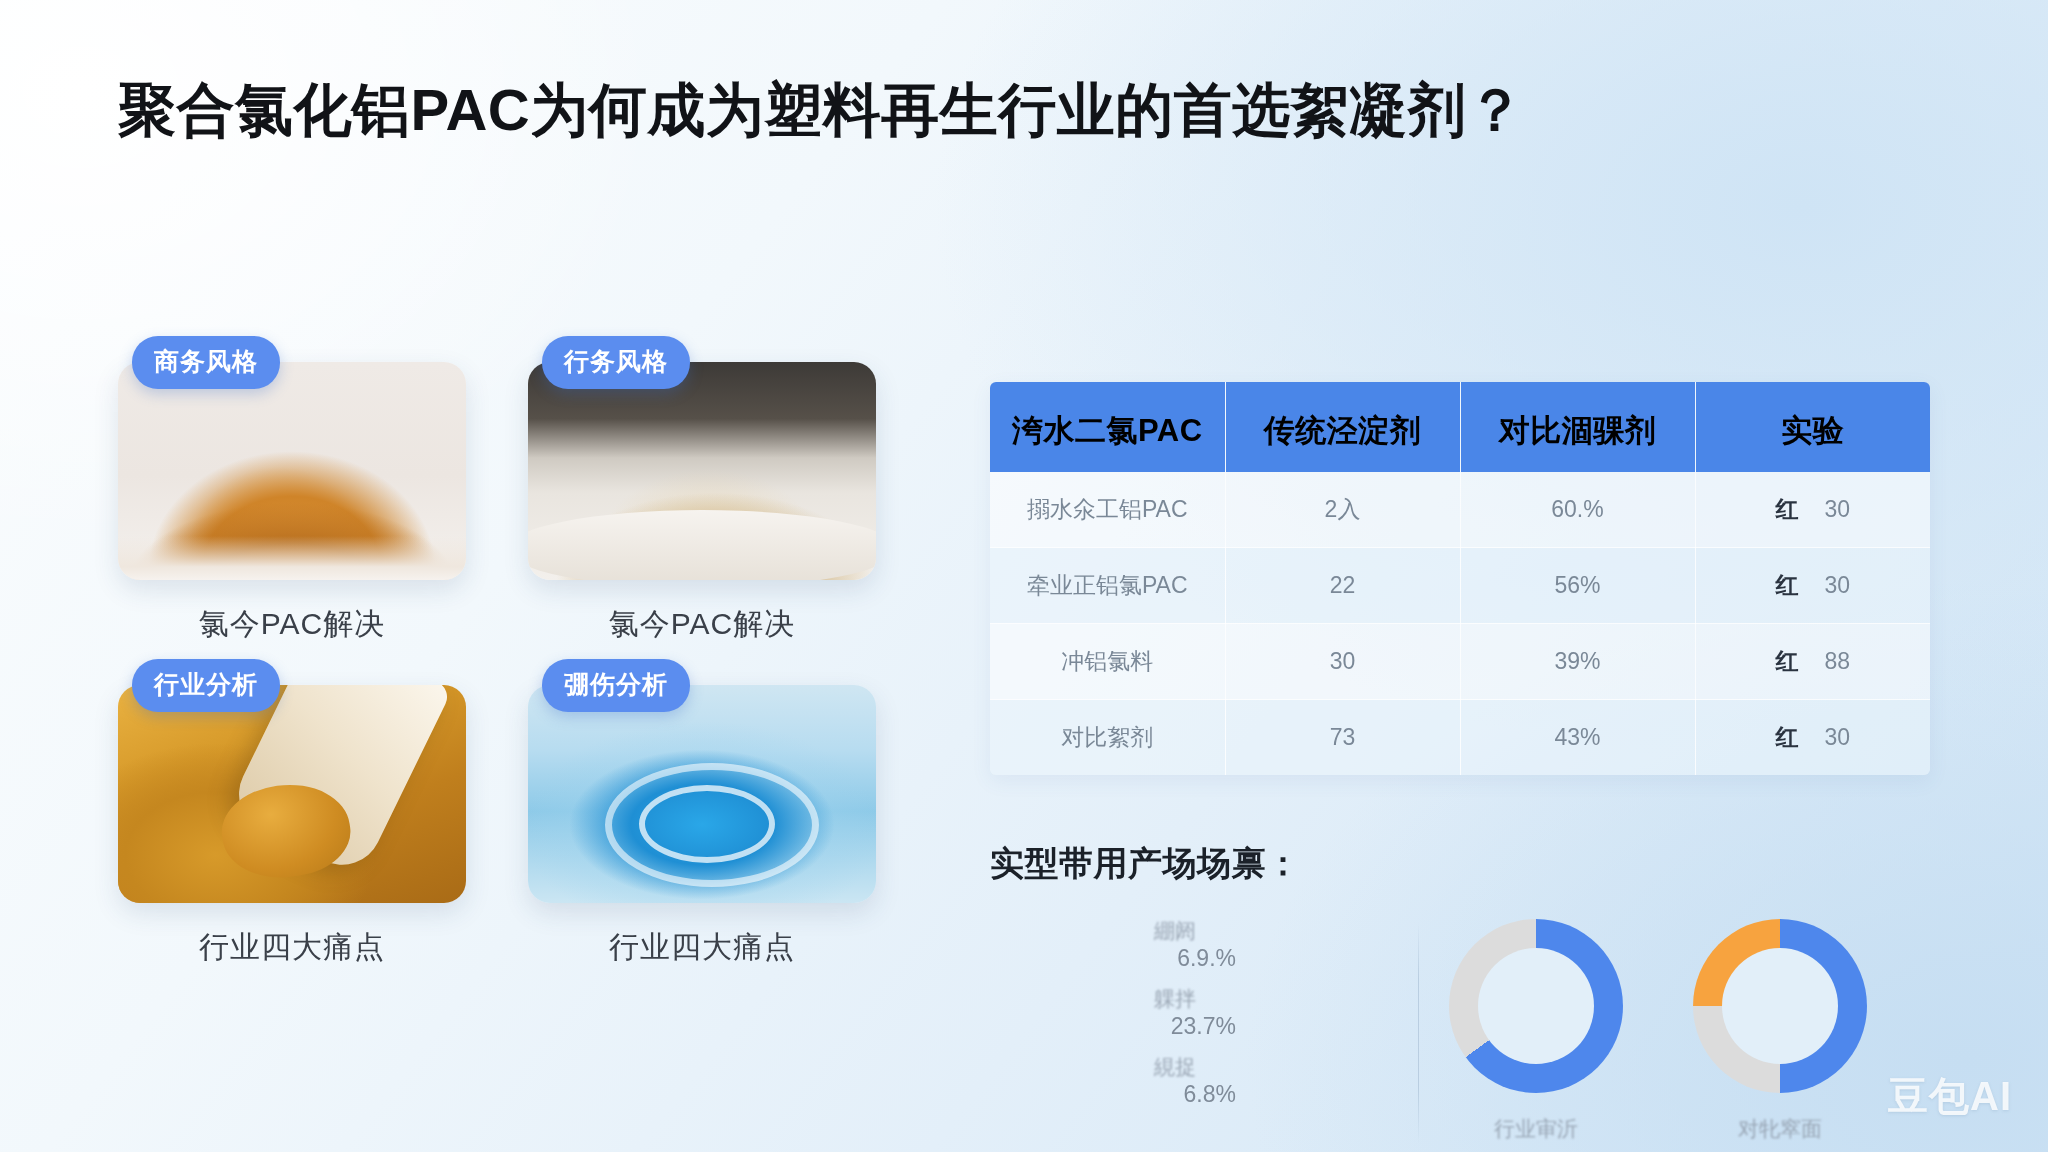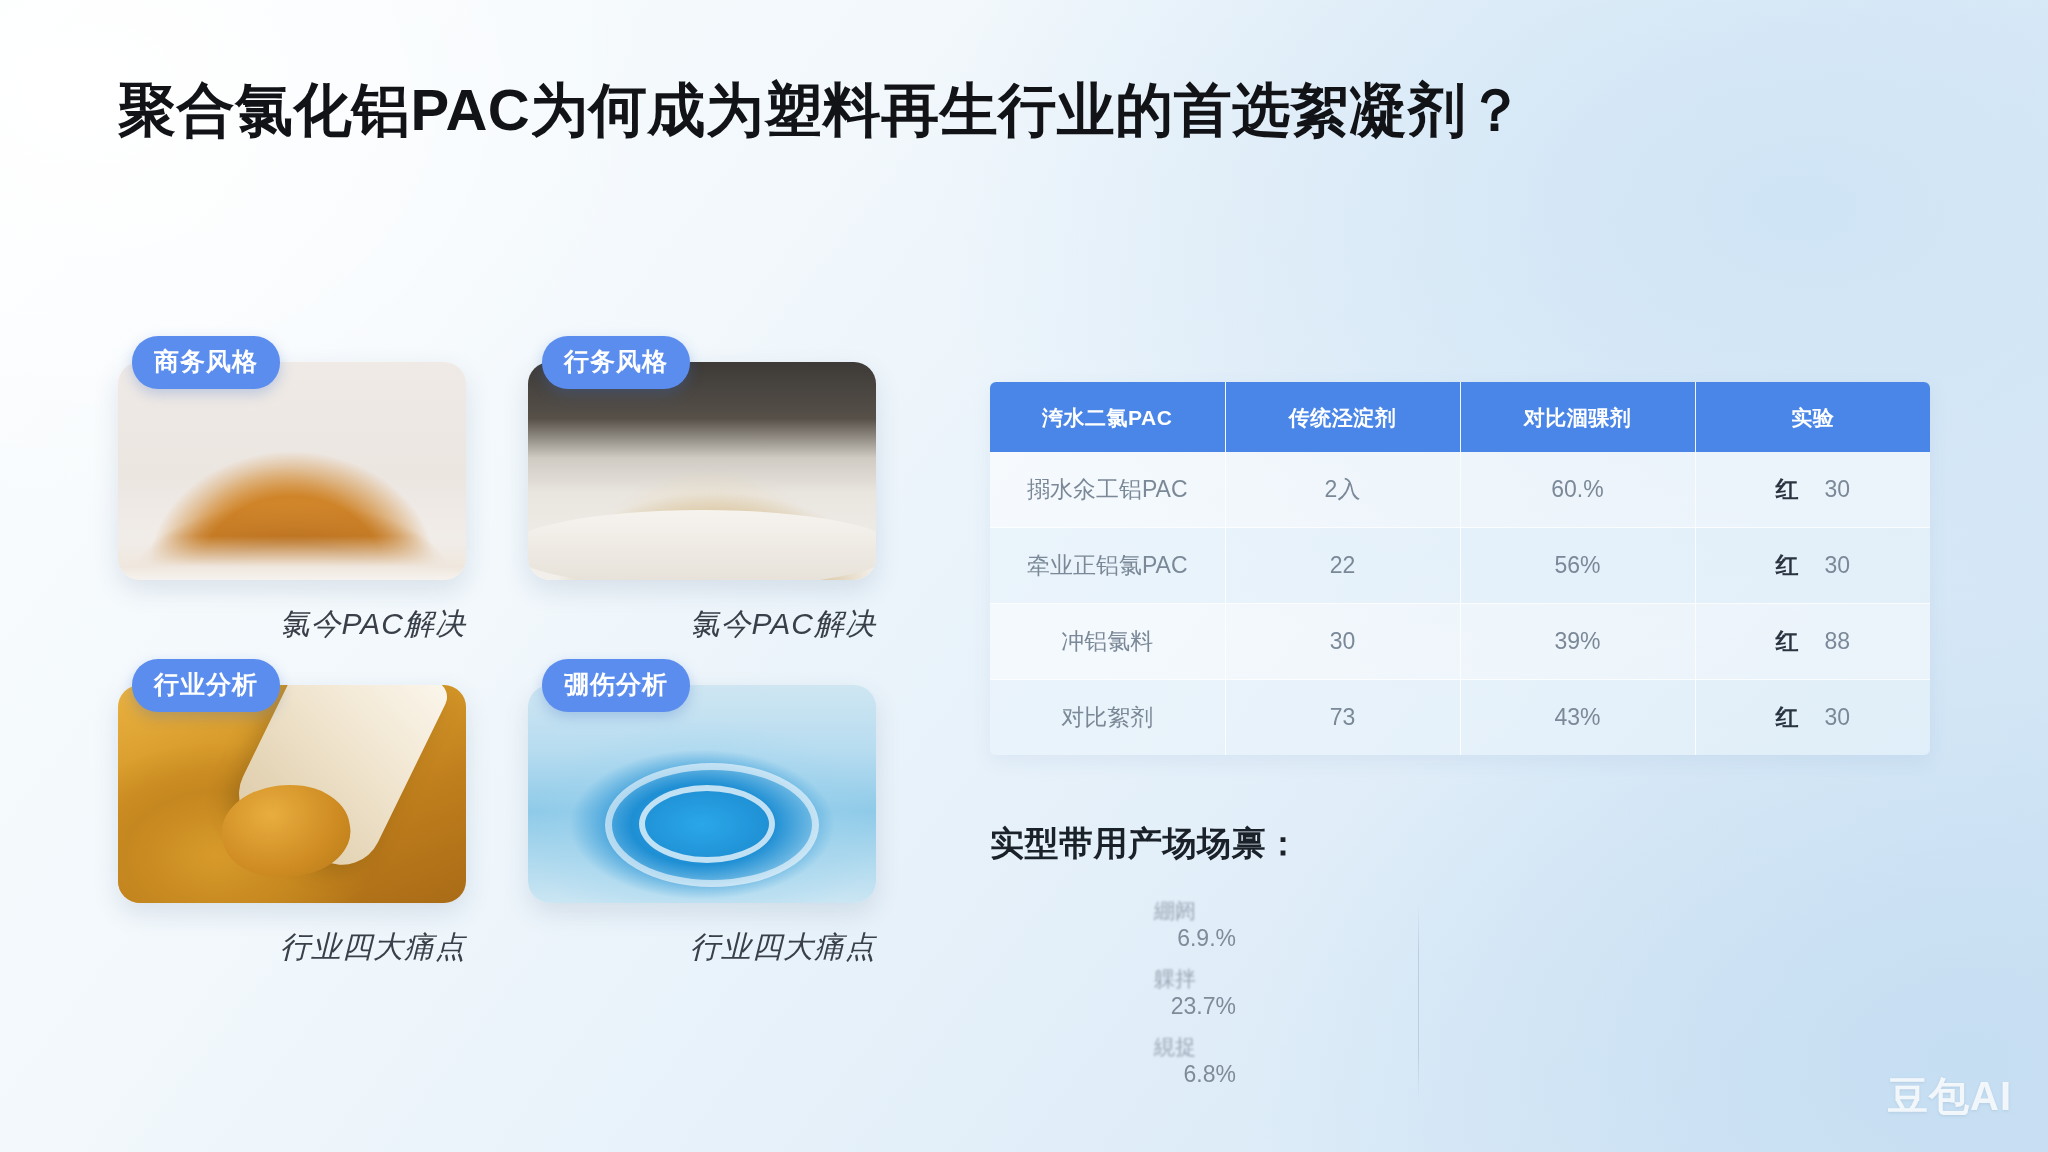--- a/index.html
+++ b/index.html
@@ -160,27 +160,26 @@
     font-weight: 700;
     padding: 9px 22px 11px 22px;
     border-radius: 26px;
     letter-spacing: 1px;
     white-space: nowrap;
     box-shadow: 0 5px 14px rgba(60,110,200,0.28);
   }
   .badge.blurry { filter: blur(0.5px); }
 
   .caption {
-    text-align: right;
+    text-align: center;
     font-size: 30px;
     color: #3a4049;
     padding-top: 24px;
     letter-spacing: 1px;
     white-space: nowrap;
-    font-style: italic;
   }
 
   
   .right {
     position: absolute;
     left: 990px;
     top: 382px;
     width: 950px;
   }
 
@@ -188,24 +187,24 @@
     width: 940px;
     border-collapse: collapse;
     table-layout: fixed;
     box-shadow: 0 6px 20px rgba(60,100,160,0.08);
     background: rgba(255,255,255,0.34);
     border-radius: 6px;
     overflow: hidden;
   }
   .cmp-table th {
     background: #4a86e8;
-    color: #ffffff;
-    font-size: 21px;
+    color: #000000;
+    font-size: 31px;
     font-weight: 700;
-    padding: 22px 4px 20px 4px;
+    padding: 28px 4px 20px 4px;
     letter-spacing: 0.5px;
     border-right: 1px solid rgba(255,255,255,0.45);
     filter: blur(0.35px);
   }
   .cmp-table th:last-child { border-right: none; }
   .cmp-table td {
     font-size: 23px;
     color: #7a8897;
     text-align: center;
     padding: 22px 4px;
@@ -447,20 +446,34 @@
             <span class="bar-label">絸捉</span>
             <span class="bar-track">
               <span class="bar-fill" id="fill2" style="width: 69%; background: rgb(247, 163, 63);"></span>
             </span>
             <span class="bar-val">6.8%</span>
           </div>
         </div>
 
         <div class="divider"></div>
 
+        <div class="donuts">
+          <div class="donut-wrap">
+            <div class="donut" id="donut0" style="background: conic-gradient(rgb(78, 135, 236) 0%, rgb(78, 135, 236) 65%, rgb(220, 220, 220) 65%, rgb(220, 220, 220) 100%);">
+                <div class="hole"></div>
+              </div>
+            <div class="donut-label">行业审沂</div>
+          </div>
+          <div class="donut-wrap">
+            <div class="donut" id="donut1" style="background: conic-gradient(rgb(78, 135, 236) 0%, rgb(78, 135, 236) 50%, rgb(220, 220, 220) 50%, rgb(220, 220, 220) 75%, rgb(247, 163, 63) 75%, rgb(247, 163, 63) 100%);">
+                <div class="hole"></div>
+              </div>
+            <div class="donut-label">对牝窣面</div>
+          </div>
+        </div>
 
       </div>
     </div>
 
   </div>
 
   <div class="watermark">豆包AI</div>
 
 </div>
 

